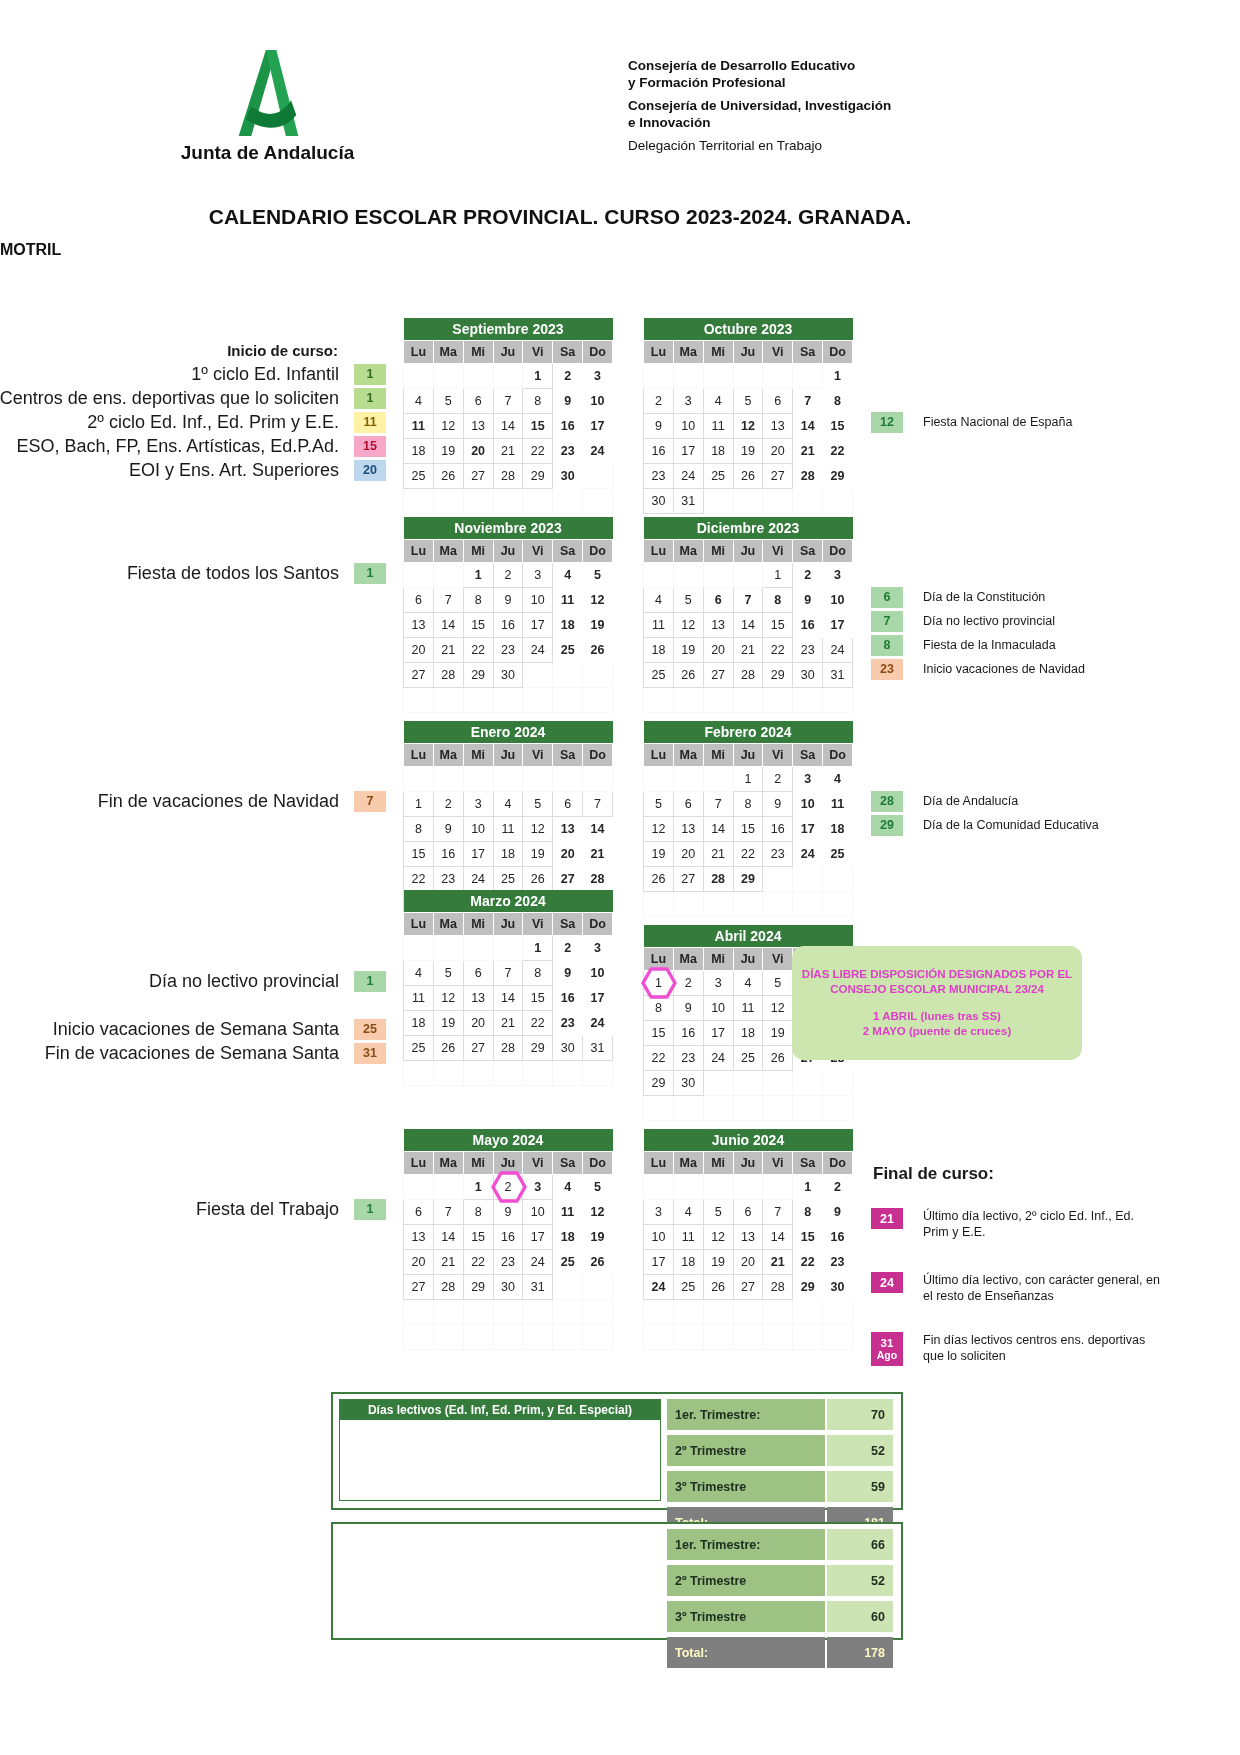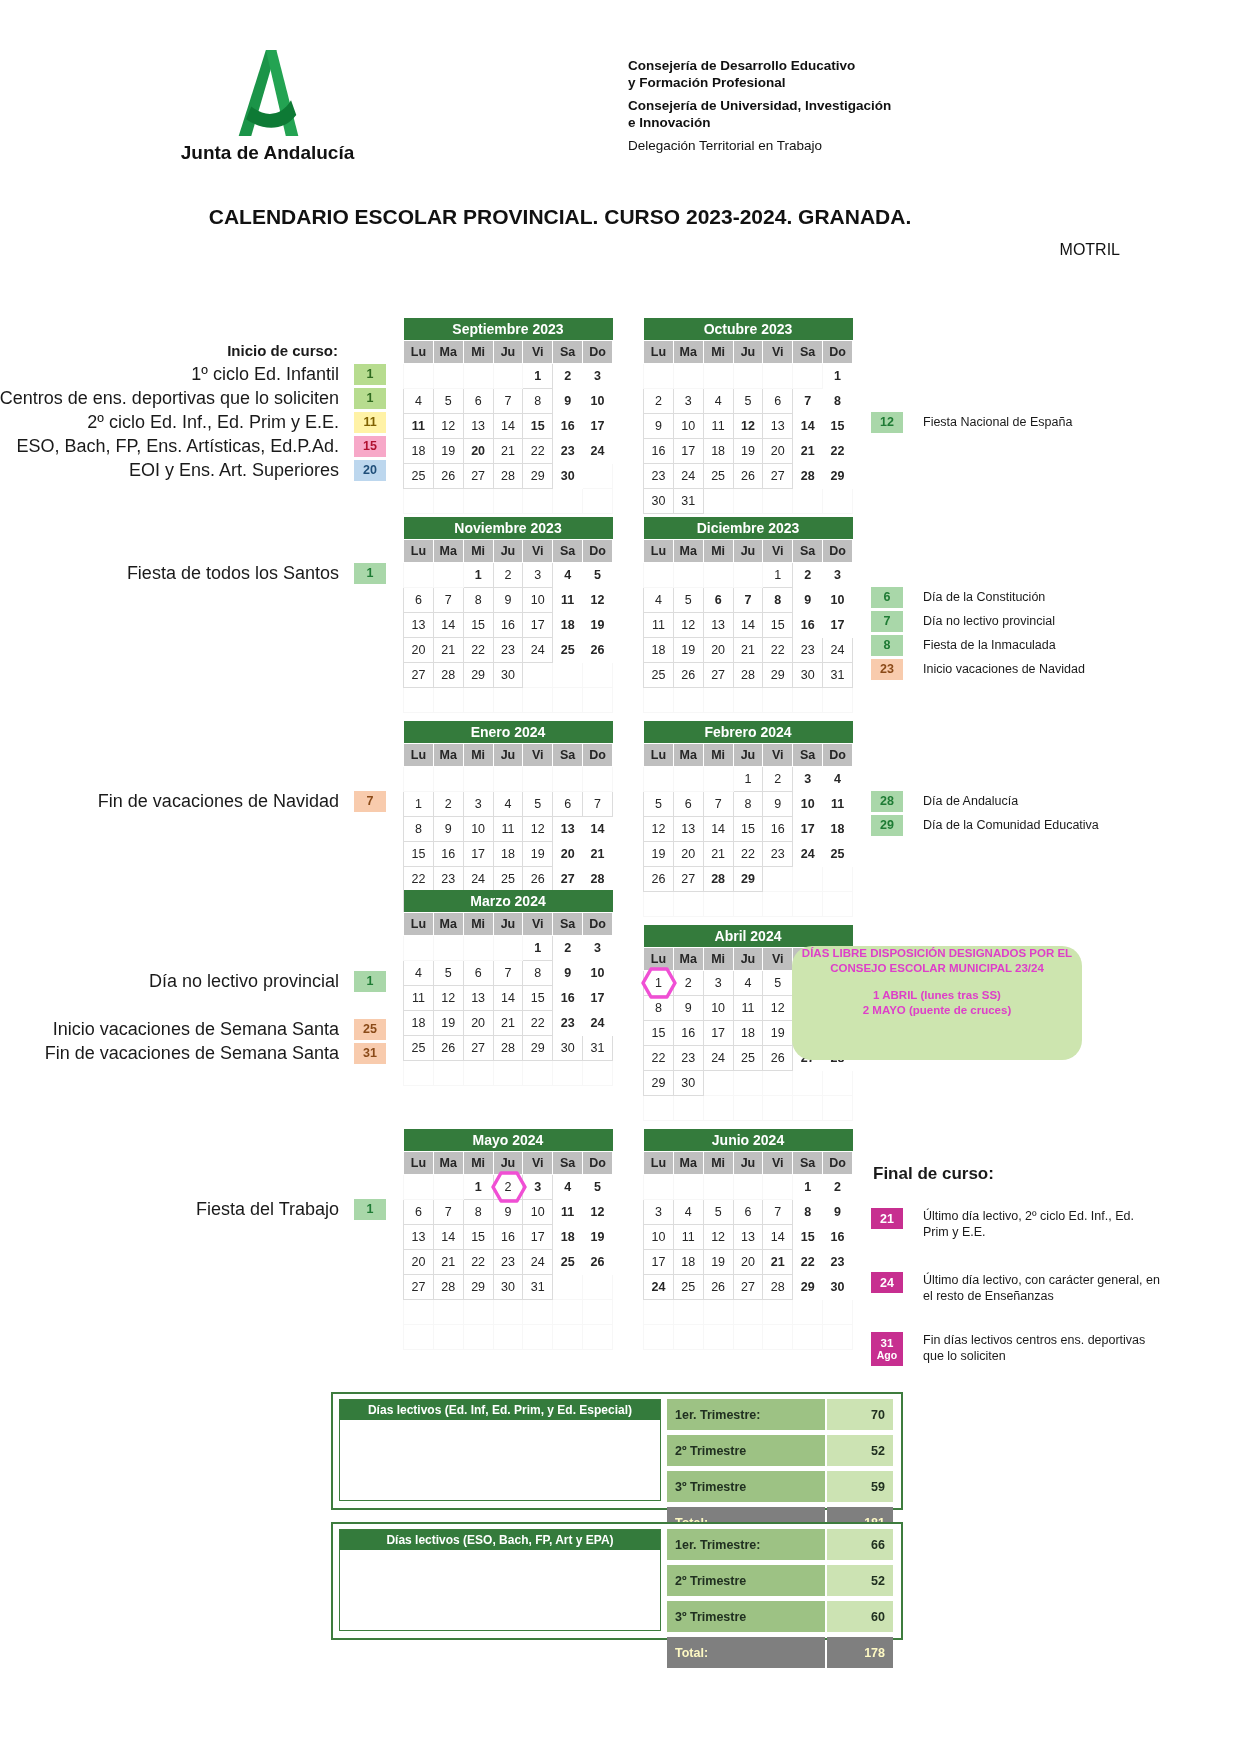--- a/index.html
+++ b/index.html
@@ -9,22 +9,22 @@
   
   .logo{position:absolute;left:150px;top:48px;width:235px;text-align:center}
   .logo svg{width:64px;height:90px;display:block;margin:0 auto}
   .logo-text{font-size:19px;font-weight:bold;color:#111;margin-top:4px}
   .org{position:absolute;left:628px;top:57px;font-size:13.5px;line-height:17px;color:#111}
   .org .b{font-weight:bold}
   .org .gap{height:6px}
 
   .title{position:absolute;left:0;top:205px;width:1120px;text-align:center;
          font-size:21px;font-weight:bold;color:#111}
-  .subtitle{position:absolute;left:0;top:241px;width:1120px;text-align:right;
-         font-size:16px;font-weight:normal;color:#111}
+  .subtitle{position:absolute;left:0;top:241px;width:1120px;text-align:left;
+         font-size:16px;font-weight:bold;color:#111}
 
   
   .month{position:absolute;width:212px}
   table.cal{border-collapse:collapse;table-layout:fixed;width:210px}
   .cal th,.cal td{padding:0;text-align:center;vertical-align:middle}
   .cal .mh{height:22px;background:#347B3C;color:#fff;font-size:14px;font-weight:bold}
   .cal .dh{height:22px;background:#BFBFBF;color:#262626;font-size:12.5px;font-weight:bold;border:1px solid #fff}
   .cal td{width:30px;height:24px;font-size:12.5px;color:#262626;border:1px solid #DCDCDC;background:#fff;position:relative}
   .c-e{background:#E9E9E9;border-color:#F7F7F7 !important}
   .c-we{background:#7F7F7F;color:#fff;font-weight:bold;border-color:#fff !important}
@@ -56,21 +56,21 @@
   .lb .ago{font-size:10.5px;font-weight:bold}
 
   .rright{position:absolute;left:871px;height:24px;display:flex;align-items:center}
   .rtext{font-size:12.5px;margin-left:20px;white-space:nowrap}
   .final-item{height:auto;align-items:flex-start}
   .rtext.wide{white-space:normal;width:240px;line-height:16px}
 
   .fhead{position:absolute;left:873px;top:1164px;font-size:17px;font-weight:bold}
 
   .note{position:absolute;left:792px;top:946px;width:290px;height:114px;background:#CDE5AF;
-        border-radius:20px;display:flex;flex-direction:column;align-items:center;justify-content:flex-start;
+        border-radius:12px;display:flex;flex-direction:column;align-items:center;justify-content:center;
         text-align:center;color:#DE3FC9;font-weight:bold;font-size:11.5px;line-height:15px}
   .note .gap{height:12px}
 
   
   .stable{position:absolute;left:331px;width:568px;height:114px;border:2px solid #3E7C3E;background:#fff}
   .sleft{position:absolute;left:6px;top:5px;width:320px;height:100px;border:1px solid #3E7C3E}
   .shead{height:20px;background:#347B3C;color:#fff;font-size:12px;font-weight:bold;
          display:flex;align-items:center;justify-content:center}
   .srows{position:absolute;left:334px;top:5px;width:226px}
   .srow{display:flex;height:31px;margin-bottom:5px}
@@ -988,23 +988,20 @@
         <span class="sval">59</span>
       </div>
       <div class="srow total">
         <span class="slab">Total:</span>
         <span class="sval">181</span>
       </div>
     </div>
   </div>
 
   <div class="stable" style="top:1522px">
-    <div class="sleft">
-      <div class="shead">Días lectivos  (ESO, Bach, FP, Art y EPA)</div>
-    </div>
     <div class="srows">
       <div class="srow">
         <span class="slab">1er. Trimestre:</span>
         <span class="sval">66</span>
       </div>
       <div class="srow">
         <span class="slab">2º Trimestre</span>
         <span class="sval">52</span>
       </div>
       <div class="srow">

